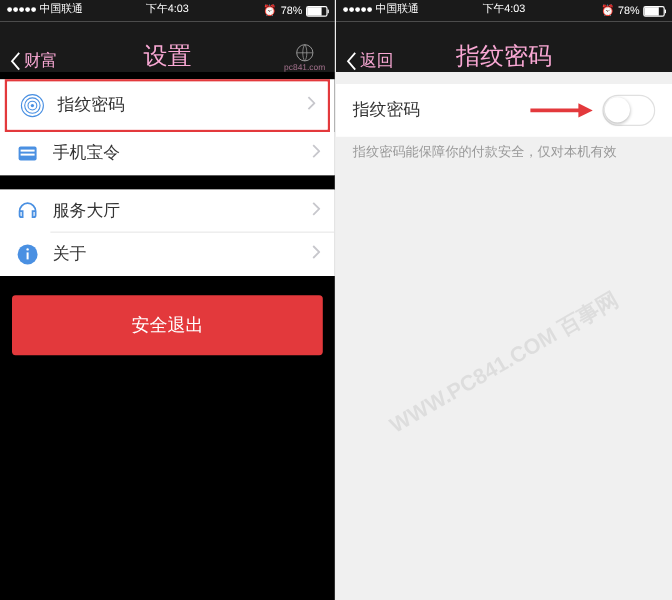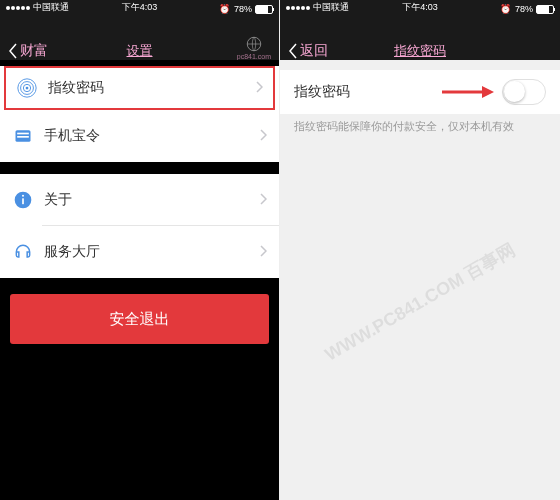--- a/index.html
+++ b/index.html
@@ -14,33 +14,33 @@
     .status-right { margin-left: auto; display: flex; align-items: center; gap: 3px; }
     .signal-dots { display: flex; gap: 1px; }
     .signal-dots span { width: 4px; height: 4px; border-radius: 50%; background: #fff; }
     .battery-outline { width: 18px; height: 9px; border: 1px solid #fff; border-radius: 2px; position: relative; }
     .battery-outline::after { content: ''; position: absolute; right: -2px; top: 2px; width: 1px; height: 3px; background: #fff; }
     .battery-fill { height: 100%; width: 78%; background: #fff; }
     
     .nav-bar { height: 42px; background: #1a1a1a; color: #f9a8d4; display: flex; align-items: flex-end; padding: 0 8px; position: relative; }
     .nav-back { display: flex; align-items: center; font-size: 14px; gap: 2px; }
     .nav-back svg { width: 10px; height: 16px; }
-    .nav-title { position: absolute; left: 50%; transform: translateX(-50%); font-size: 13px; font-weight: 500; text-decoration: underline; }
+    .nav-title { position: absolute; left: 50%; transform: translateX(-50%); font-size: 20px; font-weight: 500; }
     .nav-logo { margin-left: auto; display: flex; flex-direction: column; align-items: center; opacity: 0.6; }
     .nav-logo-icon { width: 18px; height: 18px; }
     .nav-logo-text { font-size: 7px; }
     
     .content { flex: 1; background: #f0f0f0; overflow: hidden; position: relative; }
     .screen:first-child .content { background: #000; }
     
     .list-group { background: #fff; margin-top: 12px; }
     .list-group.first { margin-top: 10px; }
     .screen:first-child .list-group.first { margin-top: 6px; }
     
-    .list-item { display: flex; align-items: center; height: 52px; padding: 0 12px; background: #fff; position: relative; }
+    .list-item { display: flex; align-items: center; height: 36px; padding: 0 12px; background: #fff; position: relative; }
     .list-item:not(:last-child)::after { content: ''; position: absolute; bottom: 0; left: 42px; right: 0; height: 1px; background: #e5e5e5; }
     .list-icon { width: 22px; height: 22px; margin-right: 10px; display: flex; align-items: center; justify-content: center; flex-shrink: 0; }
     .list-label { flex: 1; font-size: 14px; color: #333; }
     .list-chevron { color: #c7c7cc; }
     .list-chevron svg { width: 7px; height: 12px; }
     
     .highlight-box { border: 2px solid #e3393c; margin: 4px 4px 0 4px; }
     .highlight-box .list-item { height: 40px; padding: 0 10px; }
     
     .logout-btn { margin: 16px 10px; height: 50px; background: #e3393c; color: #fff; display: flex; align-items: center; justify-content: center; font-size: 15px; border-radius: 3px; }
@@ -129,37 +129,37 @@
           <span class="list-chevron"><svg viewBox="0 0 7 12">
                 <path d="M1 1l5 5-5 5" stroke="#c7c7cc" stroke-width="1.5" fill="none"></path>
               </svg></span>
         </div>
       </div>
 
       <div class="list-group">
         <div class="list-item">
           <div class="list-icon">
             <svg viewBox="0 0 24 24" width="20" height="20">
+                <path d="M4 12a8 8 0 0116 0v4a2 2 0 01-2 2h-1v-6h3M4 12v4a2 2 0 002 2h1v-6H4" fill="none" stroke="#4a90e2" stroke-width="1.8"></path>
+              </svg>
+          </div>
+          <span class="list-label">服务大厅</span>
+          <span class="list-chevron"><svg viewBox="0 0 7 12">
+                <path d="M1 1l5 5-5 5" stroke="#c7c7cc" stroke-width="1.5" fill="none"></path>
+              </svg></span>
+        </div>
+        <div class="list-item">
+          <div class="list-icon">
+            <svg viewBox="0 0 24 24" width="20" height="20">
                 <circle cx="12" cy="12" r="10" fill="#4a90e2"></circle>
                 <rect x="11" y="10" width="2" height="7" fill="#fff"></rect>
                 <circle cx="12" cy="7" r="1.2" fill="#fff"></circle>
               </svg>
           </div>
           <span class="list-label">关于</span>
-          <span class="list-chevron"><svg viewBox="0 0 7 12">
-                <path d="M1 1l5 5-5 5" stroke="#c7c7cc" stroke-width="1.5" fill="none"></path>
-              </svg></span>
-        </div>
-        <div class="list-item">
-          <div class="list-icon">
-            <svg viewBox="0 0 24 24" width="20" height="20">
-                <path d="M4 12a8 8 0 0116 0v4a2 2 0 01-2 2h-1v-6h3M4 12v4a2 2 0 002 2h1v-6H4" fill="none" stroke="#4a90e2" stroke-width="1.8"></path>
-              </svg>
-          </div>
-          <span class="list-label">服务大厅</span>
           <span class="list-chevron"><svg viewBox="0 0 7 12">
                 <path d="M1 1l5 5-5 5" stroke="#c7c7cc" stroke-width="1.5" fill="none"></path>
               </svg></span>
         </div>
       </div>
 
       <div class="logout-btn">
         <span>安全退出</span>
       </div>
     </div>

